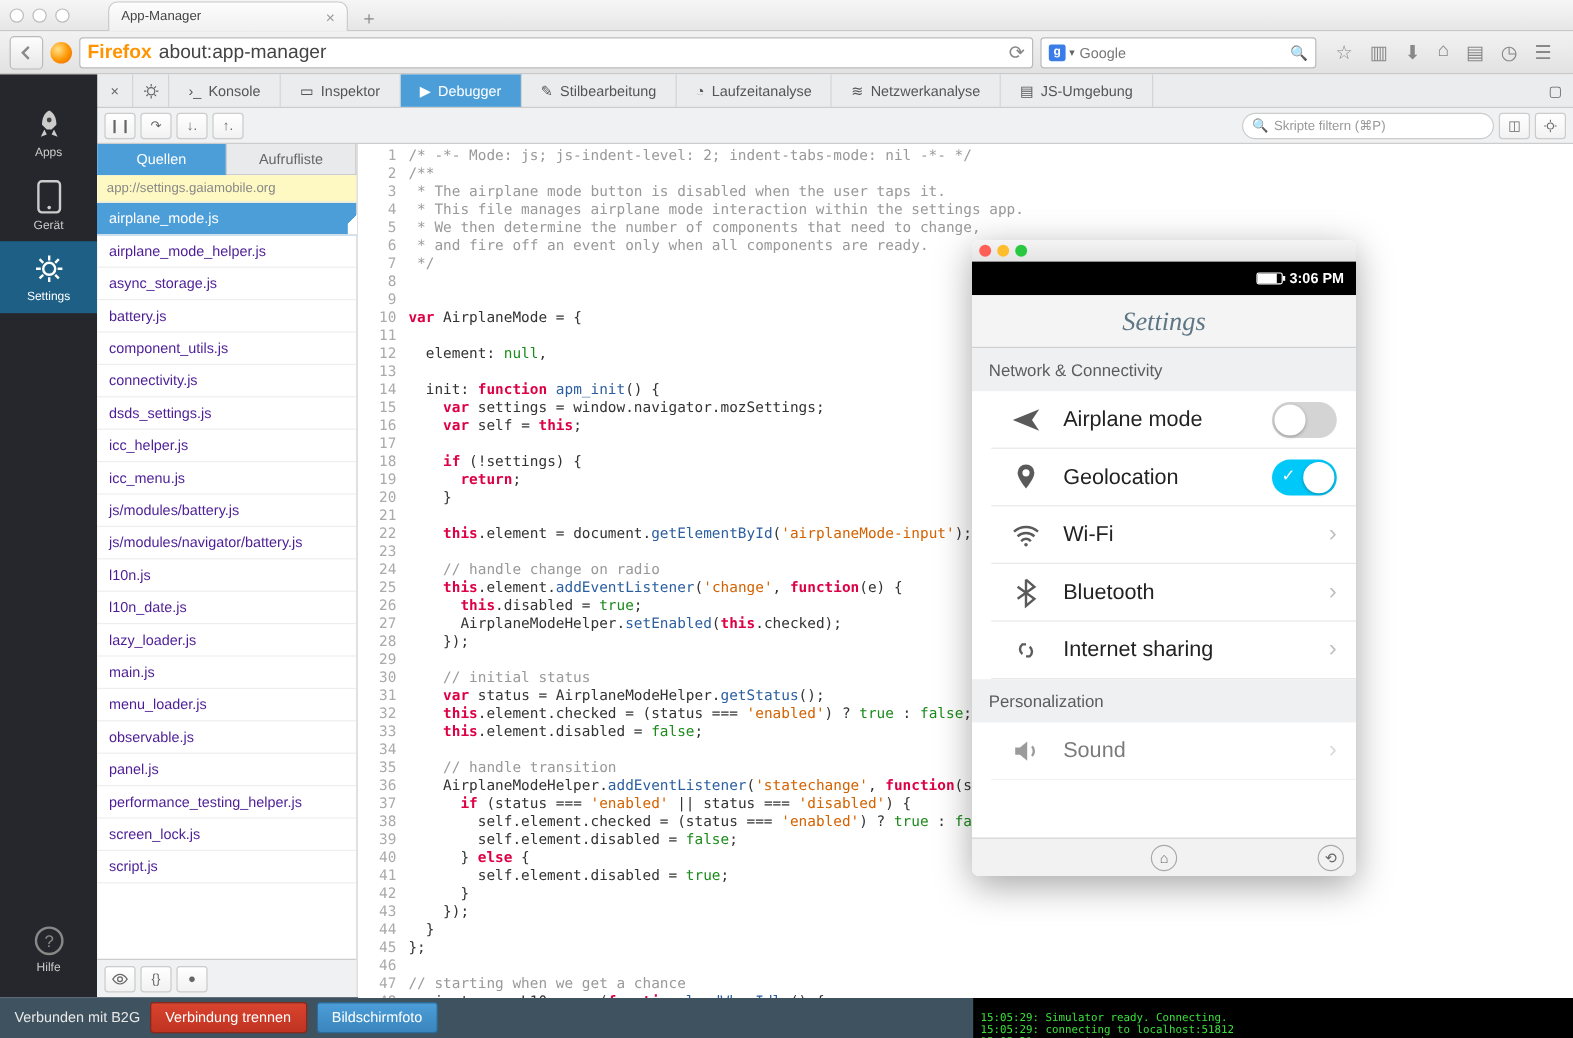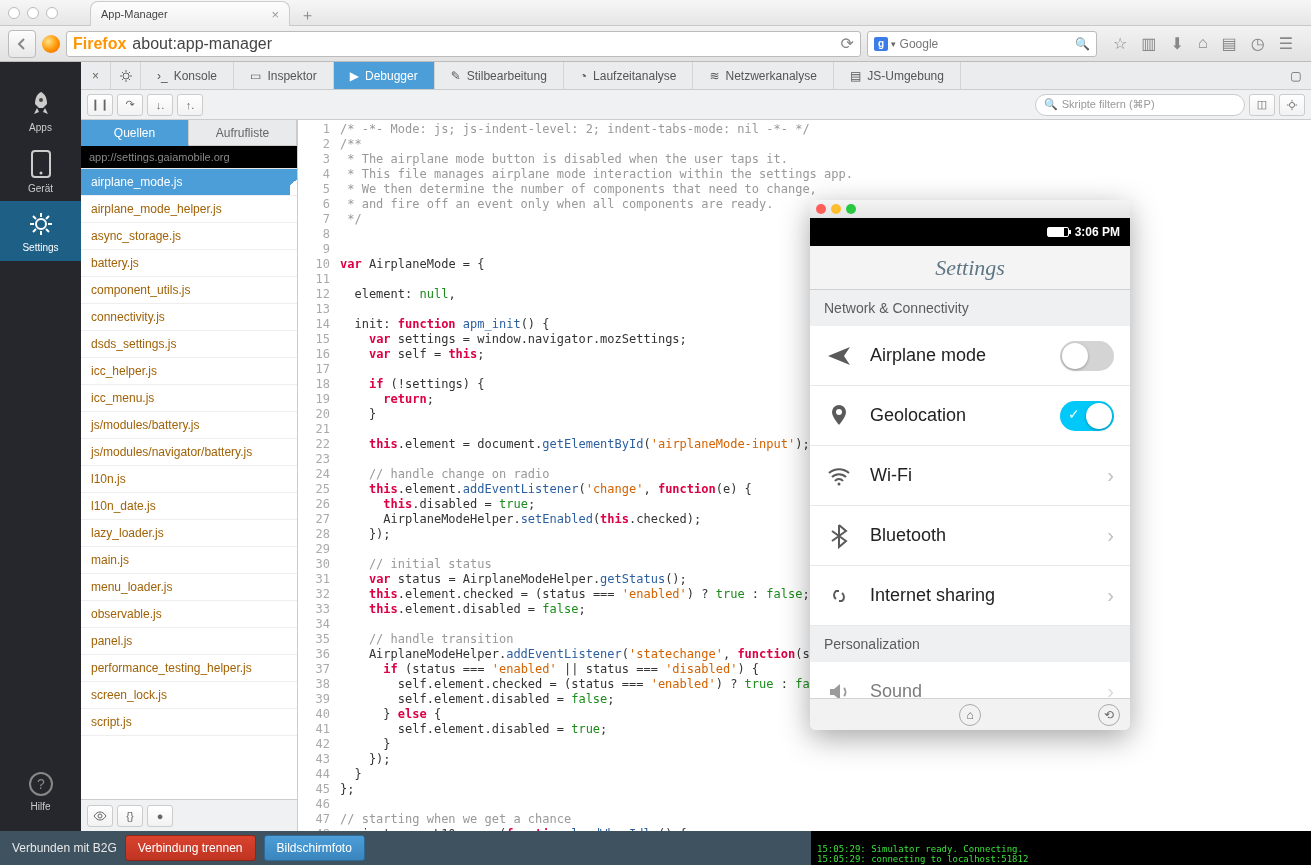--- a/index.html
+++ b/index.html
@@ -45,23 +45,23 @@
 .ds-item svg { margin-bottom: 4px; }
 .ds-item.active { background: #1d5f85; color: #fff; }
 .ds-help { margin-top: auto; margin-bottom: 10px; }
 
 
 .main-area { position: absolute; left: 81px; right: 0; top: 120px; bottom: 34px; display: flex; }
 .sources-col { width: 217px; border-right: 1px solid #ccc; display: flex; flex-direction: column; background: #fff;}
 .sources-tabs { height: 26px; display: flex; font-size: 12px;}
 .st { flex: 1; display: flex; align-items: center; justify-content: center; background: #e9eaeb; border-bottom:1px solid #ccc; color:#666; border-right:1px solid #ccc;}
 .st.active { background: #4c9ed9; color: #fff; border-bottom:1px solid #4c9ed9;}
-.src-origin { padding: 5px 8px; color: #888; background:#000000; border-bottom:1px solid #e6e6e6; font-size:11px;}
+.src-origin { padding: 5px 8px; color: #888; background:#fef9c3; border-bottom:1px solid #e6e6e6; font-size:11px;}
 .file-list { flex:1; overflow-y:auto; font-size: 12px;}
-.file-item { padding: 6px 10px; border-bottom: 1px solid #eee; color: #a16207; cursor: pointer; }
+.file-item { padding: 6px 10px; border-bottom: 1px solid #eee; color: #4c1d95; cursor: pointer; }
 .file-item.active { background: #4c9ed9; color: #fff; position: relative;}
 .file-item.active::after { content:""; position:absolute; right:-1px; top:0; bottom:0; width:8px; background:linear-gradient(135deg,transparent 50%,#fff 50%);}
 .sources-footer { height: 32px; border-top: 1px solid #ccc; display: flex; align-items: center; padding: 0 6px; gap: 4px; background:#f0f1f2;}
 
 
 .code-col { flex:1; display:flex; font-family: Menlo, Consolas, monospace; font-size: 12px; overflow:auto; background:#fff;}
 .gutter { width: 38px; text-align: right; color: #aaa; padding: 2px 6px 2px 0; user-select: none; background:#fff;}
 .gutter div, .code div { height: 15px; line-height:15px; white-space: pre; }
 .code { padding: 2px 0 2px 4px; color:#333; }
 .tk-c { color: #999; }
@@ -79,21 +79,21 @@
 
 .sim { position:absolute; left: 810px; top: 200px; width: 320px; height: 530px; border-radius: 6px; box-shadow: 0 8px 30px rgba(0,0,0,.35); background:#fff; overflow:hidden; font-family:"Helvetica Neue",Arial,sans-serif;}
 .sim-chrome { height: 18px; background: linear-gradient(#f4f4f4,#e4e4e4); display:flex; align-items:center; padding:0 6px; gap:5px;}
 .sim-chrome span { width:10px; height:10px; border-radius:50%; }
 .sim-status { height: 28px; background:#000; color:#fff; display:flex; align-items:center; justify-content:flex-end; padding:0 10px; font-size:12px; font-weight:600; gap:6px;}
 .batt { width:22px; height:10px; border:1px solid #fff; border-radius:2px; position:relative;}
 .batt::after{content:"";position:absolute;right:-3px;top:2px;width:2px;height:4px;background:#fff;}
 .batt i{display:block;height:100%;width:80%;background:#fff;}
 .sim-header { height:44px; background:#f4f4f4; border-bottom:1px solid #d0d0d0; display:flex; align-items:center; justify-content:center; font-size:22px; color:#5e7684; font-style:italic; font-family:"Helvetica Neue";}
 .sim-section { background:#eef0f2; color:#5c5c5c; font-size:14px; padding:10px 14px;}
-.sim-row { height:60px; border-bottom:1px solid #e8e8e8; display:flex; align-items:center; padding:0 16px; font-size:18px; color:#222;}
+.sim-row { height:48px; border-bottom:1px solid #e8e8e8; display:flex; align-items:center; padding:0 16px; font-size:18px; color:#222;margin-left:16px;}
 .sim-row svg { margin-right:18px; }
 .sim-row .chev { margin-left:auto; color:#c0c0c0; font-size:20px;}
 .toggle { margin-left:auto; width:54px; height:30px; border-radius:15px; position:relative;}
 .toggle.off{ background:#d4d4d4;}
 .toggle.on{ background:#00c8f8;}
 .toggle::after{content:"";position:absolute;width:26px;height:26px;border-radius:50%;background:#fff;top:2px;box-shadow:0 1px 3px rgba(0,0,0,.3);}
 .toggle.off::after{left:2px;}
 .toggle.on::after{right:2px;}
 .toggle.on::before{content:"✓";position:absolute;left:8px;top:5px;color:#fff;font-size:14px;}
 .sim-nav { position:absolute; bottom:0; left:0; right:0; height:32px; background:#f2f2f2; border-top:1px solid #d4d4d4; display:flex; justify-content:space-between; padding:0 10px; align-items:center;}

